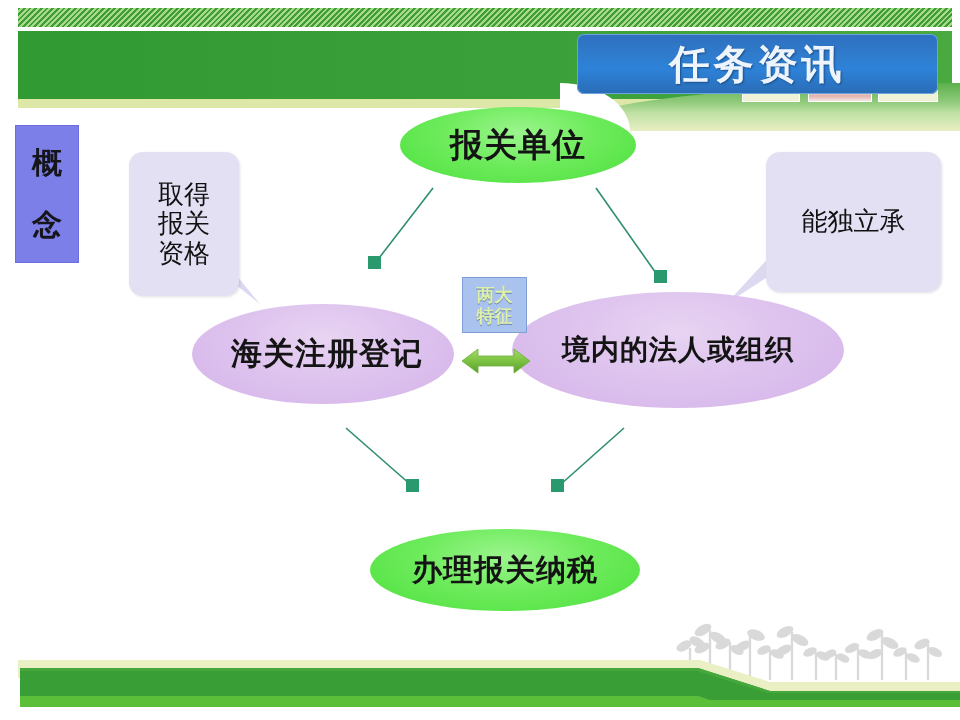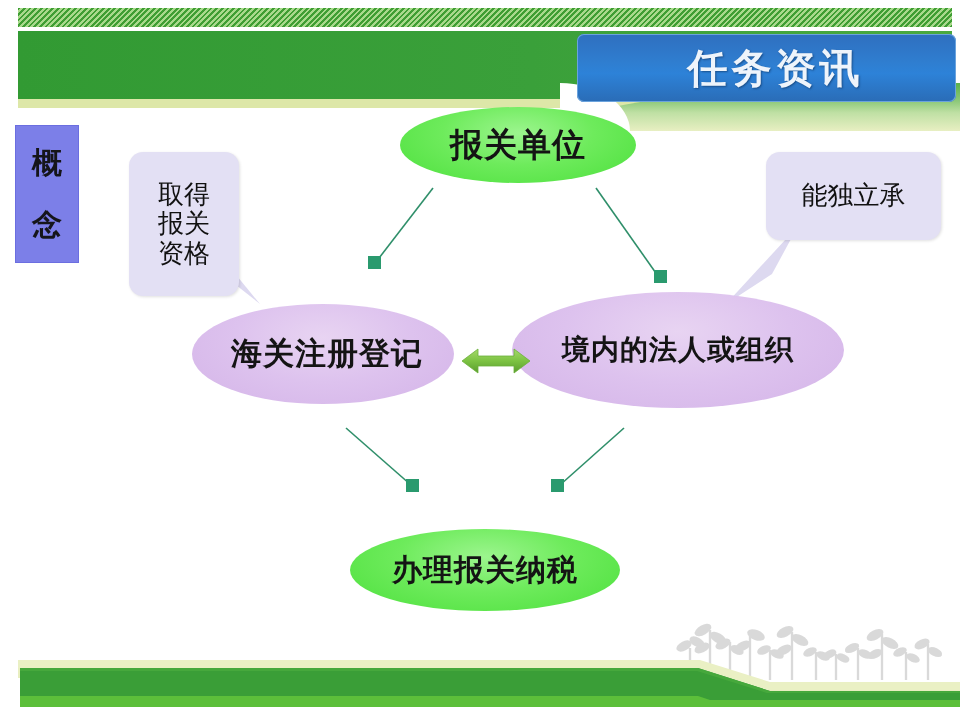--- a/index.html
+++ b/index.html
@@ -68,28 +68,27 @@
     height: 48px;
     background: #ffffff;
     border-top-right-radius: 100% 100%;
   }
 
   .title-box {
     position: absolute;
     left: 577px;
     top: 34px;
     width: 361px;
-    height: 68px;
+    height: 60px;
     border-radius: 7px;
     background: linear-gradient(to bottom, #2f6fbf 0%, #2f7ed0 42%, #2d82d8 58%, #2a6cb6 100%);
     box-shadow: inset 0 0 0 1px #6ba3dd;
     display: flex;
     align-items: center;
     justify-content: center;
-    padding-left: 18px;
   }
   .title-text {
     color: #eef4fb;
     font-size: 40px;
     font-weight: bold;
     letter-spacing: 4px;
     text-shadow: 1px 1px 2px rgba(10,40,80,0.55);
     font-family: "DejaVu Serif", "Liberation Serif", serif;
   }
 
@@ -150,21 +149,21 @@
   }
   .oval-purple {
     background: radial-gradient(ellipse at 50% 34%, #e8d4f2 0%, #ddc2ee 48%, #d4b4e8 100%);
   }
   #oval-top      { left: 400px; top: 107px; width: 236px; height: 76px; }
   #oval-top .lbl { font-size: 33px; letter-spacing: 1px; }
   #oval-left     { left: 192px; top: 304px; width: 262px; height: 100px; }
   #oval-left .lbl{ font-size: 31px; letter-spacing: 1px; margin-left: 8px; }
   #oval-right    { left: 512px; top: 292px; width: 332px; height: 116px; }
   #oval-right .lbl{ font-size: 28px; letter-spacing: 1px; }
-  #oval-bottom   { left: 350px; top: 529px; width: 270px; height: 82px; }
+  #oval-bottom   { left: 370px; top: 529px; width: 270px; height: 82px; }
   #oval-bottom .lbl{ font-size: 30px; letter-spacing: 1px; }
 
   
   .callout {
     position: absolute;
     background: #e3e0f4;
     border-radius: 14px;
     display: flex;
     flex-direction: column;
     align-items: center;
@@ -172,21 +171,21 @@
     box-shadow: 1px 1px 3px rgba(0,0,0,0.12);
   }
   .callout .line {
     font-size: 26px;
     color: #111111;
     line-height: 1.14;
     white-space: nowrap;
     font-family: "DejaVu Serif", "Liberation Serif", serif;
   }
   #callout-left  { left: 110px; top: 152px; width: 110px; height: 144px; margin-left: 19px; }
-  #callout-right { left: 766px; top: 152px; width: 175px; height: 88px; }
+  #callout-right { left: 766px; top: 152px; width: 175px; height: 140px; }
 
   .tail { position: absolute; }
   .tail svg { display: block; }
 
   
   .feature-box {
     position: absolute;
     left: 462px;
     top: 277px;
     width: 65px;
@@ -312,20 +311,24 @@
   </div>
 
   <div class="oval oval-purple" id="oval-right">
     <span class="lbl">境内的法人或组织</span>
   </div>
 
   <div class="oval oval-green" id="oval-bottom">
     <span class="lbl">办理报关纳税</span>
   </div>
 
+  <div class="feature-box">
+    <div class="line">两大</div>
+    <div class="line">特征</div>
+  </div>
 
   <div class="dbl-arrow">
     <svg width="72" height="30" viewBox="0 0 72 30">
       <defs>
         <linearGradient id="agrad" x1="0" y1="0" x2="0" y2="1">
           <stop offset="0%" stop-color="#a6d96a"></stop>
           <stop offset="50%" stop-color="#7cc242"></stop>
           <stop offset="100%" stop-color="#5a9c2e"></stop>
         </linearGradient>
       </defs>

